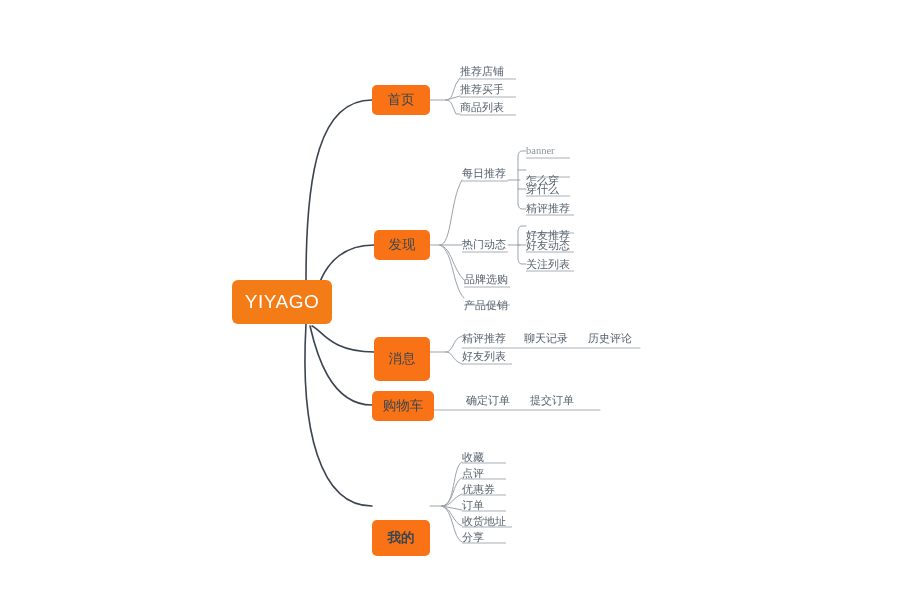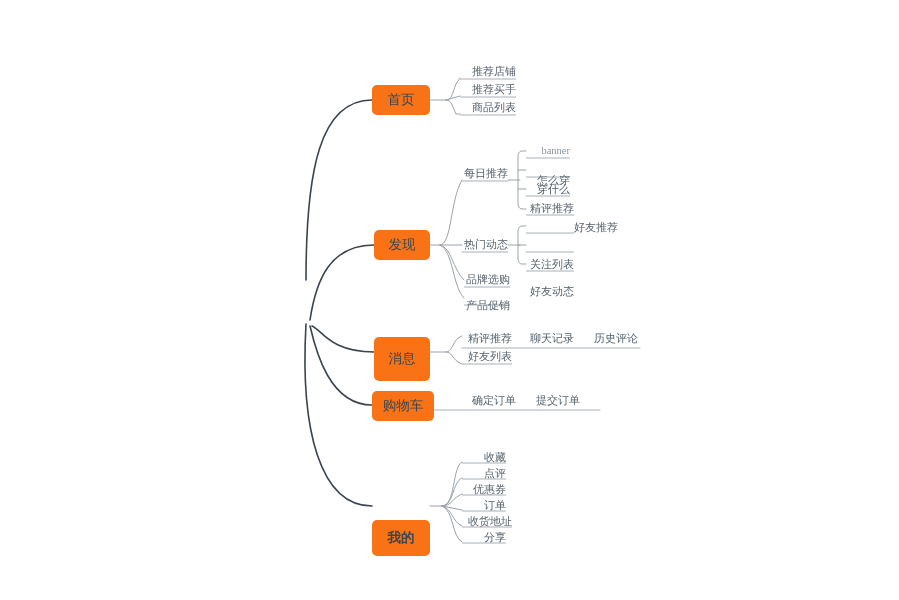--- a/index.html
+++ b/index.html
@@ -50,21 +50,21 @@
     font-size: 13.5px;
   }
   .leaf {
     position: absolute;
     box-sizing: border-box;
     white-space: nowrap;
     color: #55606b;
     font-size: 11px;
     line-height: 14px;
     padding-bottom: 18px;
-    text-align: right;
+    text-align: left;
   }
   .leaf.latin {
     color: #8a949d;
     font-size: 10.5px;
     font-family: "Liberation Serif", "DejaVu Serif", serif;
   }
 </style>
 </head>
 <body>
 
@@ -143,20 +143,21 @@
       <line x1="526" y1="215" x2="574" y2="215"></line>
 
       <line x1="526" y1="233" x2="574" y2="233"></line>
       <line x1="526" y1="252" x2="574" y2="252"></line>
       <line x1="526" y1="271" x2="574" y2="271"></line>
 
       <line x1="462" y1="364" x2="512" y2="364"></line>
     </g>
   </svg>
 
+  <div class="node root-node" style="left:232px; top:280px; width:100px; height:44px;">YIYAGO</div>
 
   <div class="node branch-node" style="left:372px; top:85px; width:58px; height:30px;">首页</div>
 
   <div class="node branch-node" style="left:374px; top:230px; width:56px; height:30px;">发现</div>
 
   <div class="node branch-node" style="left:374px; top:337px; width:56px; height:44px;">消息</div>
 
   <div class="node branch-node" style="left:372px; top:391px; width:62px; height:30px;">购物车</div>
 
   <div class="node branch-node" style="left:372px; top:520px; width:58px; height:36px;font-weight:bold;">我的</div>
@@ -168,22 +169,22 @@
   <div class="leaf" style="left:462px; top:166px; width:46px;">每日推荐</div>
   <div class="leaf" style="left:462px; top:237px; width:46px;">热门动态</div>
   <div class="leaf" style="left:464px; top:272px; width:46px;">品牌选购</div>
   <div class="leaf" style="left:464px; top:298px; width:46px;">产品促销</div>
 
   <div class="leaf latin" style="left:526px; top:144px; width:44px;">banner</div>
   <div class="leaf" style="left:526px; top:173px; width:44px;">怎么穿</div>
   <div class="leaf" style="left:526px; top:182px; width:44px;">穿什么</div>
   <div class="leaf" style="left:526px; top:201px; width:48px;">精评推荐</div>
 
-  <div class="leaf" style="left:526px; top:220px; width:48px;margin-left:44px;">好友推荐</div>
-  <div class="leaf" style="left:526px; top:238px; width:48px;margin-top:46px;">好友动态</div>
+  <div class="leaf" style="left:526px; top:228px; width:48px;">好友推荐</div>
+  <div class="leaf" style="left:526px; top:238px; width:48px;">好友动态</div>
   <div class="leaf" style="left:526px; top:257px; width:48px;">关注列表</div>
 
   <div class="leaf" style="left:462px; top:331px; width:50px;">精评推荐</div>
   <div class="leaf" style="left:524px; top:331px; width:50px;">聊天记录</div>
   <div class="leaf" style="left:588px; top:331px; width:50px;">历史评论</div>
   <div class="leaf" style="left:462px; top:349px; width:50px;">好友列表</div>
 
   <div class="leaf" style="left:466px; top:393px; width:50px;">确定订单</div>
   <div class="leaf" style="left:530px; top:393px; width:50px;">提交订单</div>
 

